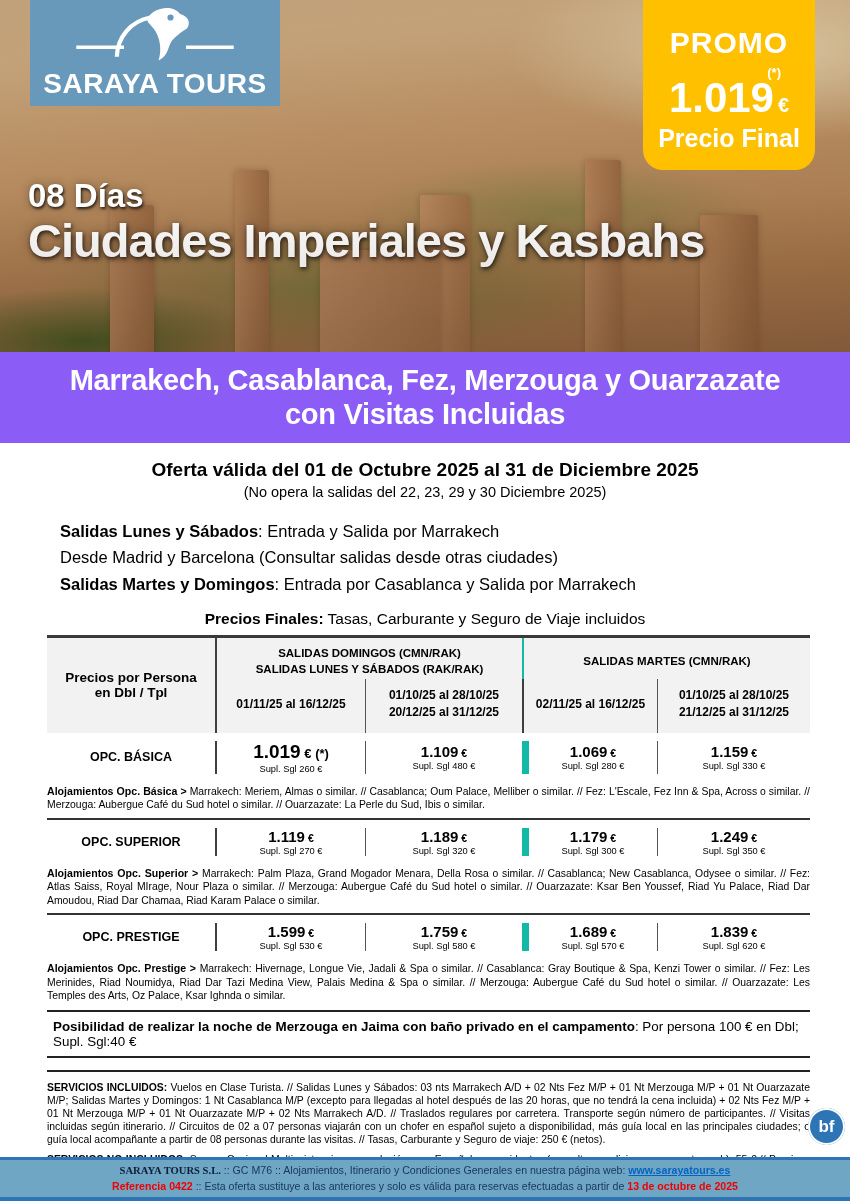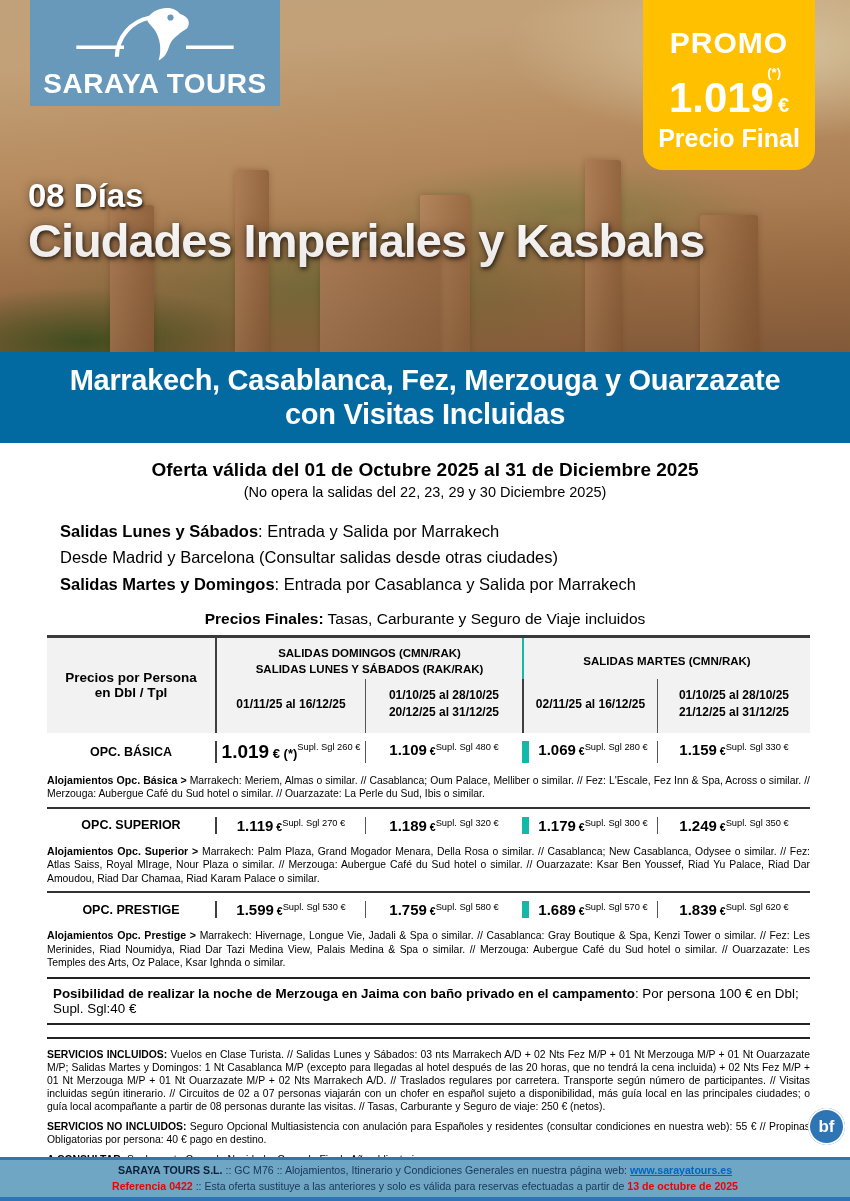--- a/index.html
+++ b/index.html
@@ -35,21 +35,21 @@
   .promo-price{font-size:42px;font-weight:bold;line-height:1;margin-top:0;}
   .promo-price .cur{font-size:20px;font-weight:bold;margin-left:4px;}
   .promo-final{font-size:25px;font-weight:bold;margin-top:5px;}
 
   .hero-titles{position:absolute;left:28px;top:178px;color:#fff;}
   .days{font-size:33px;font-weight:bold;line-height:1.1;text-shadow:1px 2px 3px rgba(0,0,0,.75),0 0 10px rgba(0,0,0,.35);}
   .main-title{margin:2px 0 0;font-size:47px;font-weight:bold;letter-spacing:-1px;line-height:1.05;
               text-shadow:1px 2px 4px rgba(0,0,0,.75),0 0 12px rgba(0,0,0,.35);}
 
   
-  .banner{height:91px;background:#0369a1;color:#fff;text-align:center;font-weight:bold;
+  .banner{height:91px;background:#8b5cf6;color:#fff;text-align:center;font-weight:bold;
           font-size:29px;line-height:34px;padding-top:11px;box-sizing:border-box;letter-spacing:-.3px;}
 
   
   .offer-heading{margin:16px 0 0;text-align:center;font-size:19px;font-weight:bold;}
   .offer-sub{text-align:center;font-size:14.5px;margin-top:3px;}
   .salidas{margin:18px 0 0 60px;font-size:16.5px;line-height:1.6;}
   .salidas p{margin:0;}
   .precios-line{text-align:center;font-size:15.5px;margin-top:13px;}
 
   .ptable{width:763px;margin:7px 0 0 47px;}
@@ -66,21 +66,21 @@
   .d1{grid-column:2;}
   .d2{grid-column:3;border-left:1px solid #555;}
   .d3{grid-column:4;border-left:2px solid #3f3f3f;}
   .d4{grid-column:5;border-left:1px solid #555;}
   .preline{white-space:pre-line;}
 
   .t-row{display:grid;grid-template-columns:170px 148px 157px 135px 1fr;align-items:center;padding:8px 0;}
   .t-row.rule-top{border-top:2px solid #333;}
   .t-label{font-weight:bold;font-size:12.5px;text-align:center;align-self:stretch;display:flex;
            align-items:center;justify-content:center;border-right:2px solid #3f3f3f;}
-  .pcell{text-align:center;align-self:stretch;display:flex;flex-direction:row;justify-content:center;}
+  .pcell{text-align:center;align-self:stretch;display:flex;flex-direction:column;justify-content:center;}
   .pcell.b2{border-left:1px solid #555;}
   .pcell.b3{border-left:7px solid #14b8a6;}
   .pcell.b4{border-left:1px solid #555;}
   .amt{font-size:15px;font-weight:bold;line-height:1.15;}
   .amt .unit{font-size:10.5px;}
   .pcell.hl .amt{font-size:19px;}
   .pcell.hl .amt .unit{font-size:13px;}
   .supl{font-size:9.3px;margin-top:1px;}
   .t-note{padding:3px 0 6px;font-size:10.4px;line-height:1.28;text-align:justify;}
   .t-note b{font-size:10.6px;}
@@ -92,21 +92,21 @@
   .fine p{margin:0 0 7px;font-size:10.4px;line-height:1.25;text-align:justify;}
 
   .bf{position:absolute;right:5px;top:1108px;width:37px;height:37px;border-radius:50%;
       background:#2e75b6;color:#fff;display:flex;align-items:center;justify-content:center;
       font-weight:bold;font-size:17px;box-shadow:0 0 0 2px #fff inset;}
 
   
   .footer{position:absolute;left:0;right:0;bottom:0;background:#6fa6c4;border-top:3px solid #2e75b6;
           border-bottom:4px solid #2e75b6;text-align:center;font-size:10.6px;color:#17365d;
           line-height:1.5;padding:3px 0 2px;}
-  .footer .company{font-weight:bold;color:#0b1f3a;}
+  .footer .company{font-weight:bold;color:#0b1f3a;font-family:Liberation Serif, serif;}
   .footer .link{color:#0563c1;text-decoration:underline;font-weight:bold;cursor:pointer;}
   .footer .red{color:#f00000;font-weight:bold;}
 </style>
 </head>
 <body>
 
 <div class="page">
 
   <header class="hero">
     <div class="tw tw1"></div>

